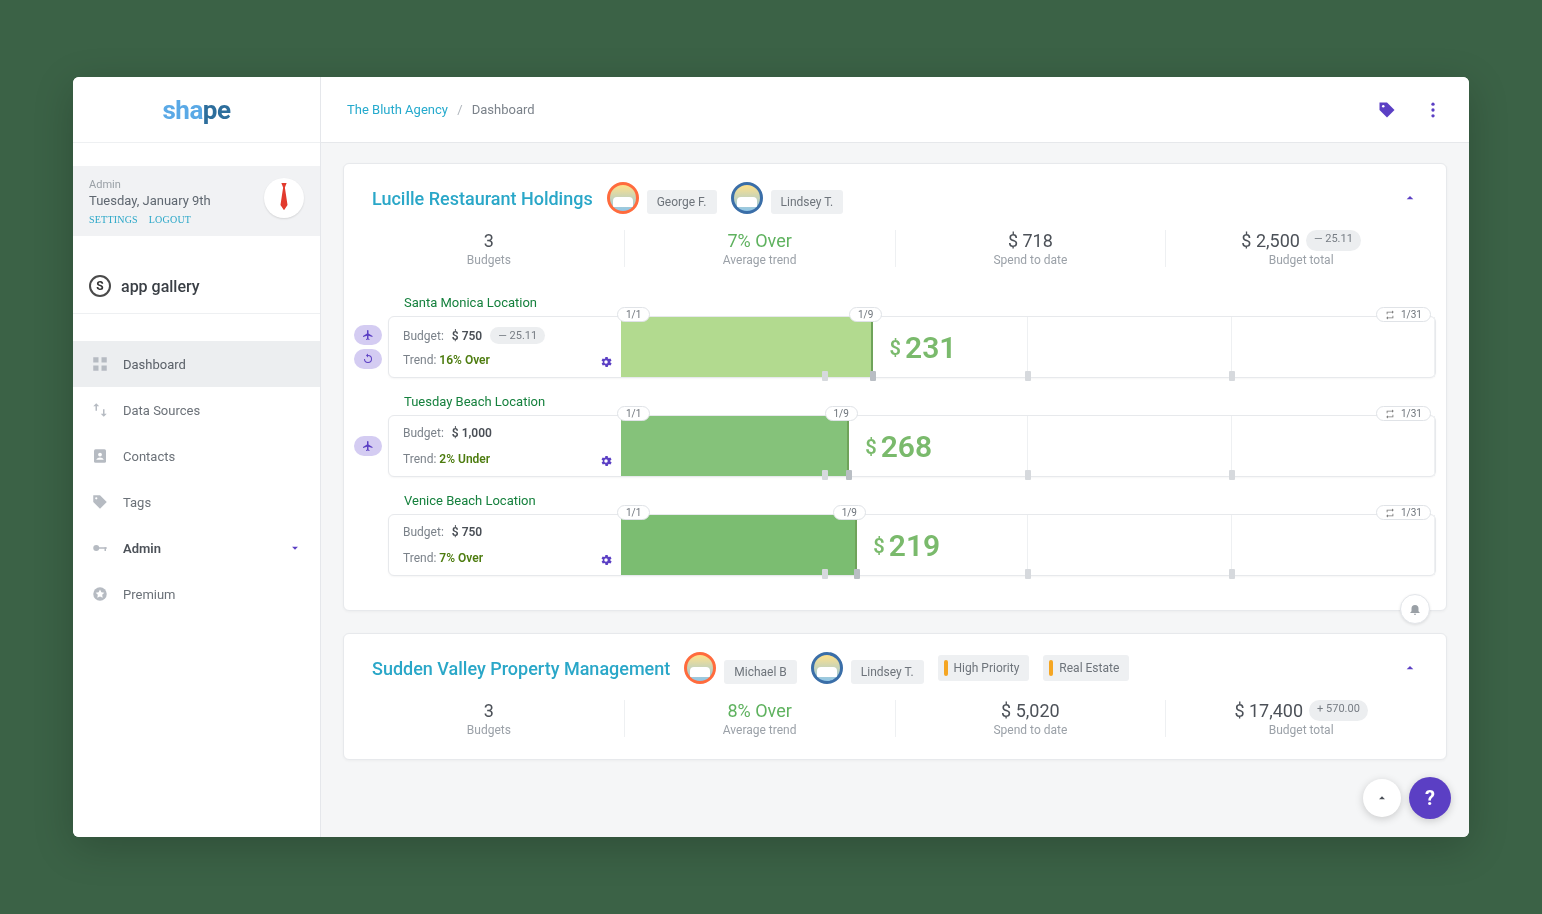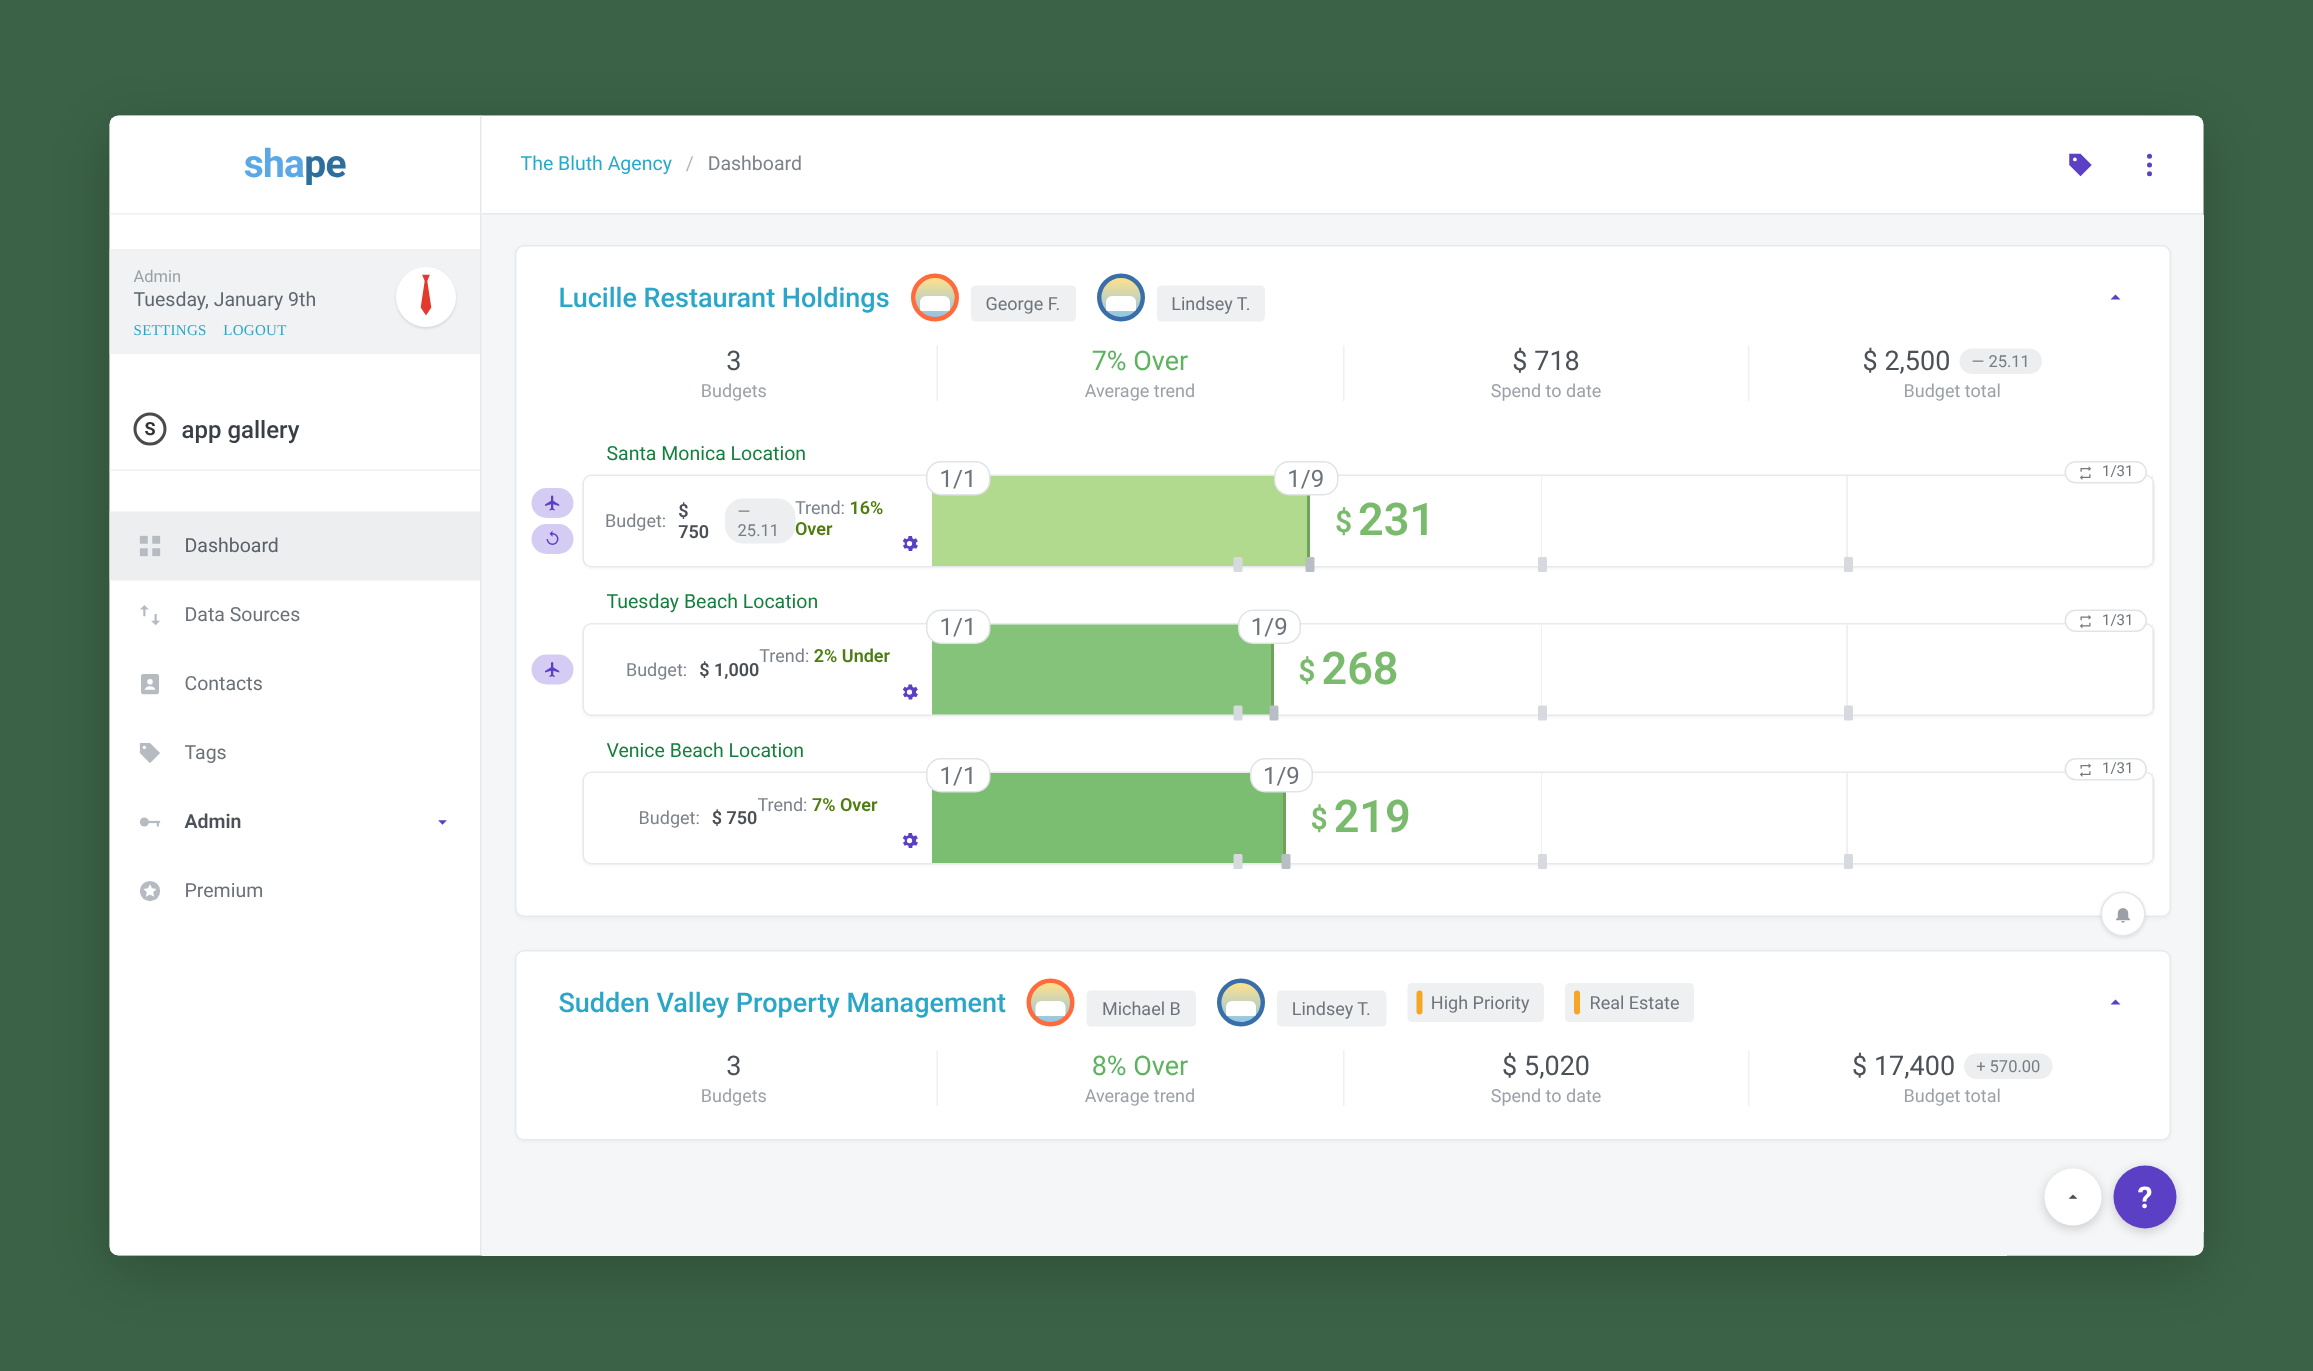--- a/index.html
+++ b/index.html
@@ -158,21 +158,21 @@
   }
   .stat {
     flex:1;
     text-align:center;
     border-right:1px solid #eef0f2;
   }
   .stat:last-child { border-right:0; }
   .stat .value { font-size:18px; color:#4c5158; }
   .stat .value.green { color:#5fb25f; }
   .stat .label { font-size:12px; color:#9ba1a8; margin-top:2px; }
-  .stat .inline { display:inline-flex; align-items:center; gap:6px; justify-content:center;}
+  .stat .inline { display:inline-flex; gap:6px; justify-content:center;}
   .delta-pill {
     background:#eceef0;
     border-radius:12px;
     font-size:11px;
     padding:2px 8px;
     color:#777d84;
   }
   
   .location-block { padding: 0 0 10px; position:relative; }
   .location-name { font-size:13px; color:#15803d; padding: 6px 0 6px 60px; }
@@ -202,21 +202,21 @@
     align-items:stretch;
     min-height:62px;
     box-shadow:0 1px 2px rgba(0,0,0,.04);
     position:relative;
   }
   .info-col {
     width:232px;
     padding:10px 14px;
     font-size:12px;
     color:#7b828a;
-    display:flex; flex-direction:row; justify-content:center;
+    display:flex; flex-direction:column; justify-content:space-between;
     position:relative;
   }
   .info-col .row1 { display:flex; align-items:center; gap:8px; }
   .info-col .amount { font-weight:600; color:#4a4f56; }
   .info-col .trend-over { color:#4d7c0f; font-weight:600; }
   .gear {
     position:absolute; right:8px; bottom:8px;
     color:#5b3fc4; width:14px; height:14px;
   }
   .track {
@@ -233,21 +233,21 @@
     display:flex; align-items:center;
     border-right:2px solid #6fa35a;
   }
   .fill.light { background:#b2da8f; }
   .fill.dark1 { background:#85c27a; }
   .fill.dark2 { background:#7bbd71; }
   .date-tab {
     position:absolute; top:-10px;
     background:#fff; border:1px solid #e0e3e7;
     border-radius:10px;
-    font-size:16px; color:#6d737a;
+    font-size:10px; color:#6d737a;
     padding:1px 8px;
   }
   .date-end {
     position:absolute; top:-10px; right:4px;
     background:#fff; border:1px solid #e0e3e7;
     border-radius:10px;
     font-size:10px; color:#6d737a;
     padding:1px 8px;
     display:flex; align-items:center; gap:6px;
   }

